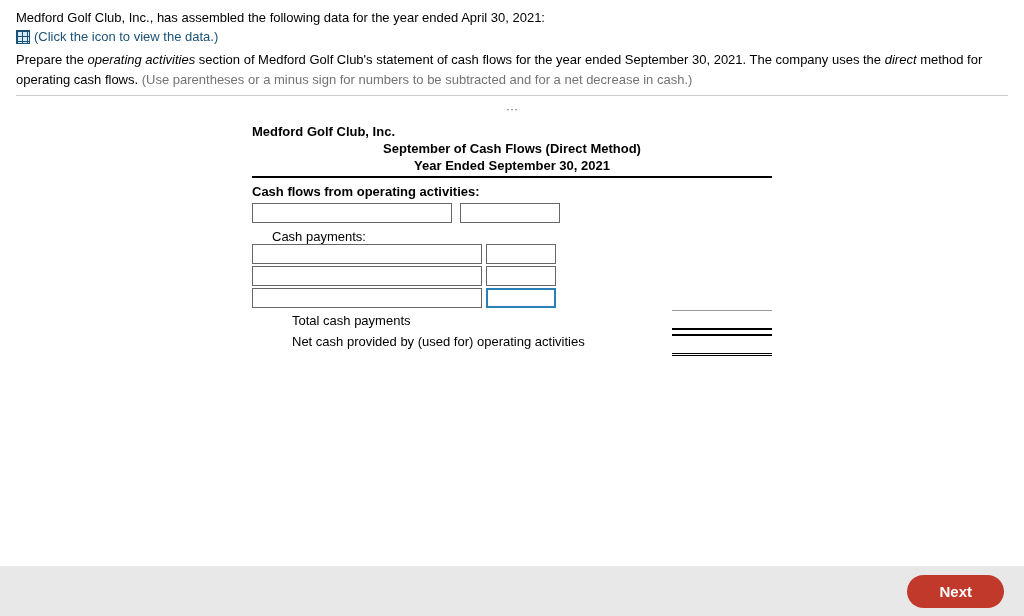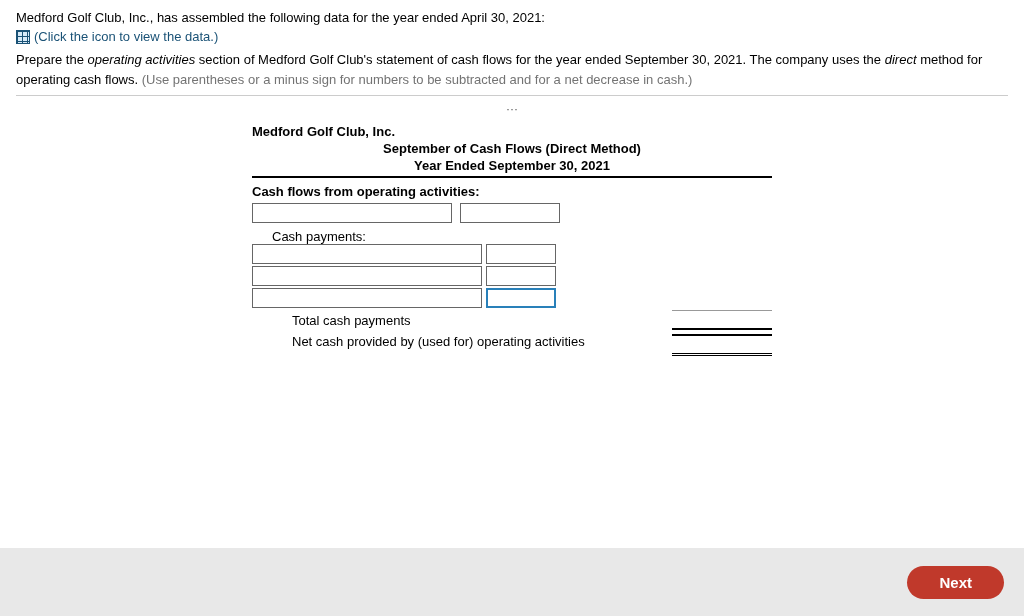--- a/index.html
+++ b/index.html
@@ -212,21 +212,21 @@
       padding: 1px 3px;
       margin-left: 200px;
     }
 
     
     .footer {
       position: absolute;
       bottom: 0;
       left: 0;
       right: 0;
-      height: 68px;
+      height: 50px;
       background: #e8e8e8;
       display: flex;
       align-items: center;
       justify-content: flex-end;
       padding-right: 20px;
     }
 
     .next-btn {
       background: #c0392b;
       color: #fff;

